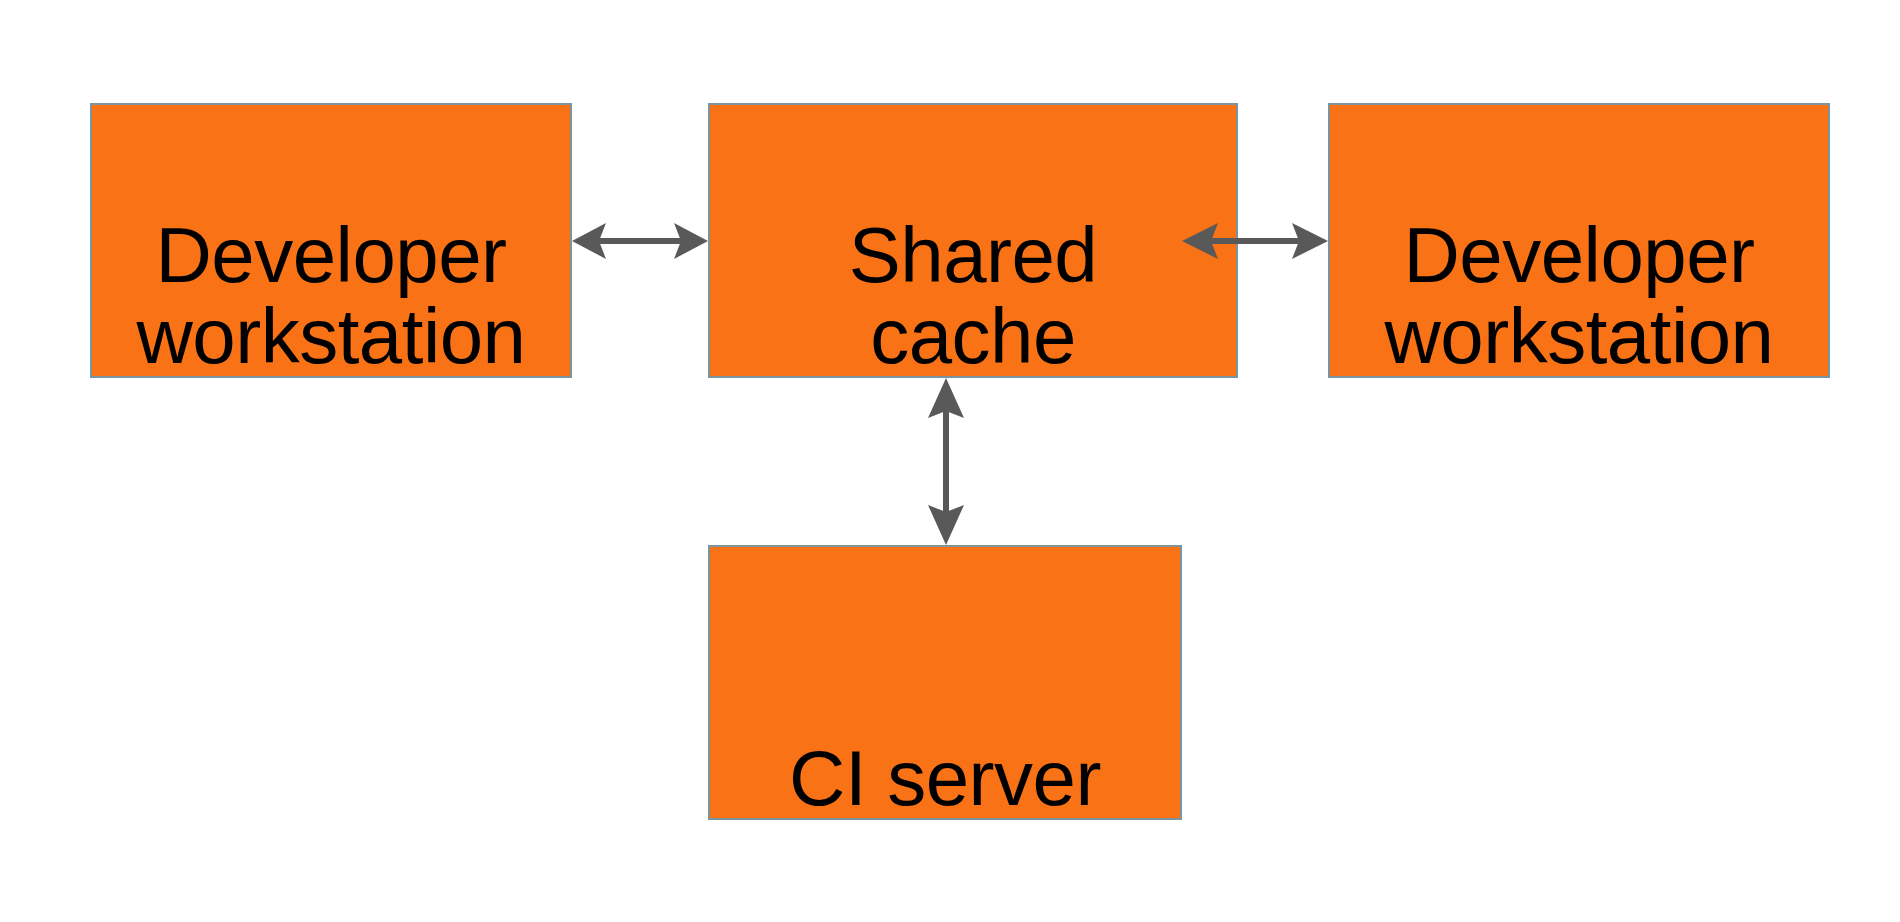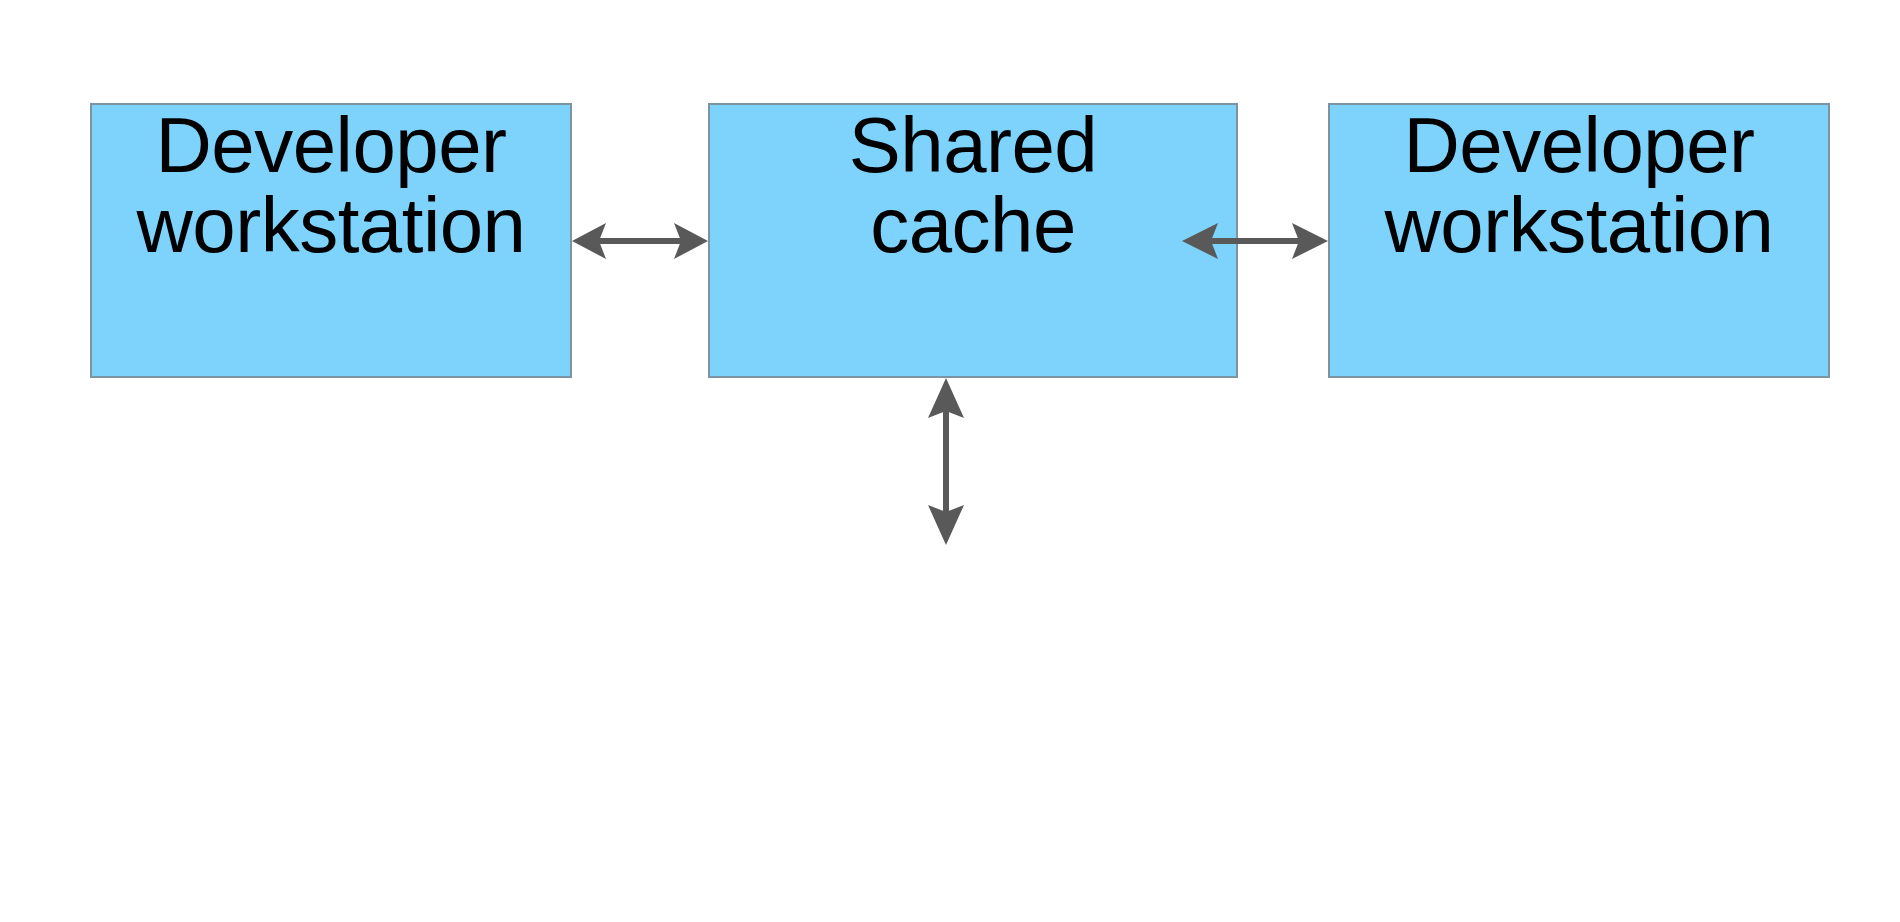--- a/index.html
+++ b/index.html
@@ -15,24 +15,24 @@
   }
   #diagram-canvas {
     position: relative;
     width: 1900px;
     height: 922px;
     background: #ffffff;
   }
   .node-box {
     position: absolute;
     box-sizing: border-box;
-    background: #7dd3fc;
+    background: #f97316;
     border: 2px solid #7b94a0;
     display: flex;
-    align-items: flex-start;
+    align-items: flex-end;
     justify-content: center;
     text-align: center;
   }
   .node-label {
     font-family: "Liberation Sans", sans-serif;
     font-size: 78px;
     line-height: 1.03;
     color: #000000;
     letter-spacing: -0.5px;
     white-space: pre-line;
@@ -60,20 +60,23 @@
   <div class="node-box" id="node-shared-cache" style="left:708px; top:103px; width:530px; height:275px;">
     <span class="node-label">Shared
 cache</span>
   </div>
 
   <div class="node-box" id="node-dev-right" style="left:1328px; top:103px; width:502px; height:275px;">
     <span class="node-label">Developer
 workstation</span>
   </div>
 
+  <div class="node-box" id="node-ci-server" style="left:708px; top:545px; width:474px; height:275px;">
+    <span class="node-label">CI server</span>
+  </div>
 
   <div class="connector" style="left:572px; top:211px; width:136px; height:60px;">
     <svg width="136" height="60" viewBox="0 0 136 60" aria-hidden="true">
       <g fill="#595959">
         <path d="M 0 30 L 34 12 L 27 30 L 34 48 Z"></path>
         <path d="M 136 30 L 102 12 L 109 30 L 102 48 Z"></path>
         <rect x="27" y="27" width="82" height="6"></rect>
       </g>
     </svg>
   </div>

